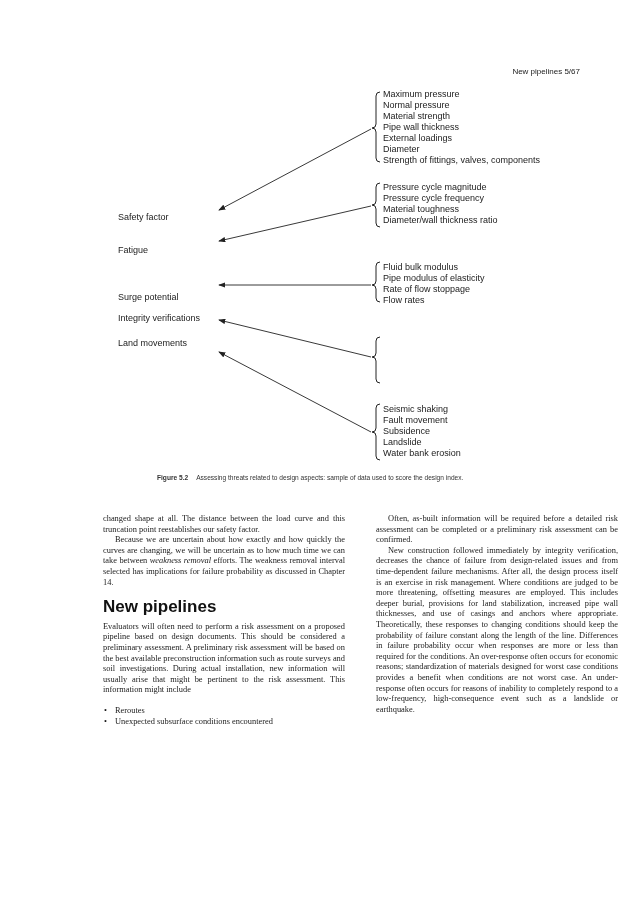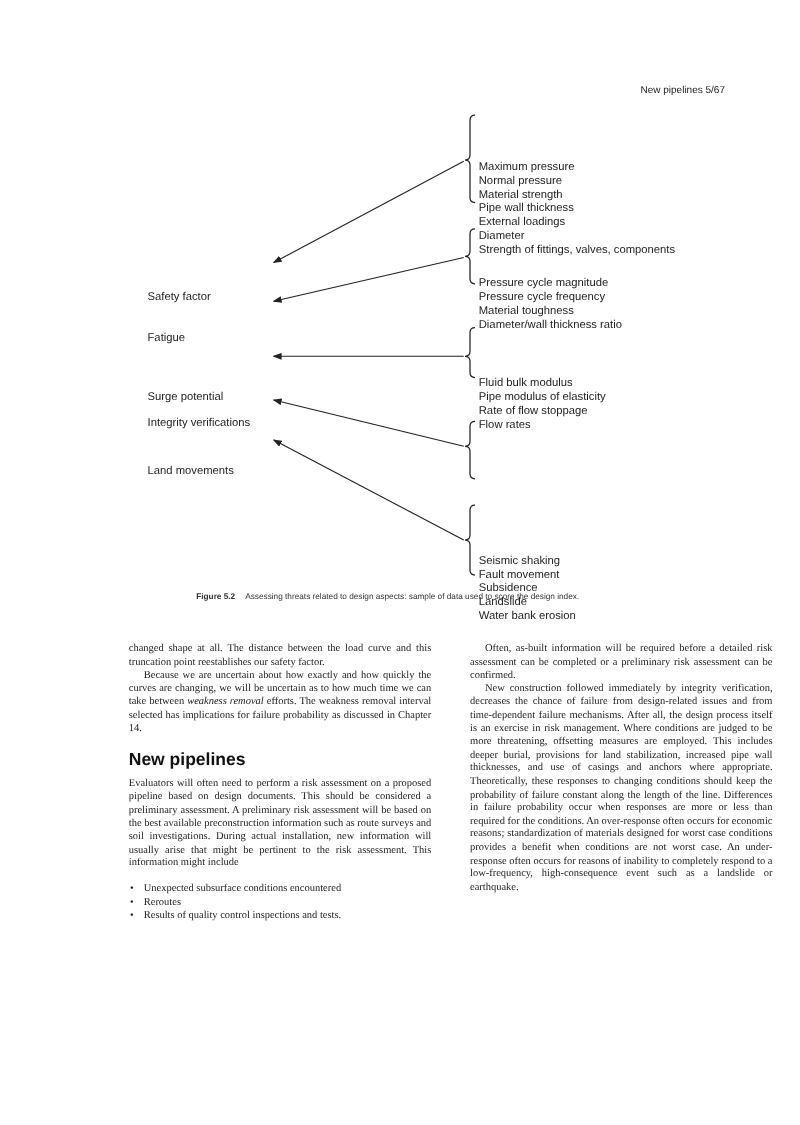--- a/index.html
+++ b/index.html
@@ -2,31 +2,31 @@
 <html><head>
 <meta charset="utf-8">
 <style>
   html, body { margin:0; padding:0; background:#ffffff; }
   body { width:640px; height:900px; position:relative; overflow:hidden; color:#1a1a1a; }
   .sans { font-family: "Liberation Sans", sans-serif; }
   .serif { font-family: "Liberation Serif", serif; margin-left: 19px; }
   .running-head { position:absolute; top:67px; right:60px; font-size:8px; color:#222; }
   .fig { position:absolute; left:0; top:0; width:640px; height:470px; }
   .fig svg { position:absolute; left:0; top:0; }
-  .threat { position:absolute; left:118px; font-size:9px; color:#222;margin-top:20px; }
-  .group { position:absolute; left:383px; font-size:9px; line-height:11px; color:#222;margin-top:39px; }
+  .threat { position:absolute; left:118px; font-size:9px; color:#222; }
+  .group { position:absolute; left:383px; font-size:9px; line-height:11px; color:#222; }
   .group div { white-space:nowrap; }
   .caption { position:absolute; top:474px; left:157px; font-size:6.6px; color:#333; white-space:nowrap; }
   .caption b { font-weight:bold; margin-right:8px; }
   .col { position:absolute; top:514px; width:242px; font-size:8.4px; line-height:10.6px; text-align:justify; color:#1a1a1a; }
   .col p { margin:0; }
   .col p.ind { text-indent:12px; }
   .col-left { left:84px; }
   .col-right { left:357px; }
-  h2 { font-family:"Liberation Sans", sans-serif; font-size:14px; font-weight:bold; margin:14px 0 9px 0; color:#111; }
+  h2 { font-family:"Liberation Sans", sans-serif; font-size:17px; font-weight:bold; margin:14px 0 9px 0; color:#111; }
   ul { list-style:none; margin:10px 0 0 0; padding:0; }
   ul li { position:relative; padding-left:12px; text-align:left; }
   ul li::before { content:"\2022"; position:absolute; left:1px; top:0; }
 </style>
 </head>
 <body>
 
 <div class="running-head sans">New pipelines 5/67</div>
 
 <div class="fig">
@@ -54,21 +54,21 @@
       <line x1="371" y1="285" x2="219" y2="285"></line>
       <line x1="371" y1="357" x2="219" y2="320"></line>
       <line x1="371" y1="432" x2="219" y2="352"></line>
     </g>
   </svg>
 
   <div class="threat sans" style="top:212px">Safety factor</div>
   <div class="threat sans" style="top:245px">Fatigue</div>
   <div class="threat sans" style="top:292px">Surge potential</div>
   <div class="threat sans" style="top:313px">Integrity verifications</div>
-  <div class="threat sans" style="top:351px">Land movements</div>
+  <div class="threat sans" style="top:338px">Land movements</div>
 
   <div class="group sans" style="top:89px">
     <div>Maximum pressure</div>
     <div>Normal pressure</div>
     <div>Material strength</div>
     <div>Pipe wall thickness</div>
     <div>External loadings</div>
     <div>Diameter</div>
     <div>Strength of fittings, valves, components</div>
   </div>
@@ -100,22 +100,21 @@
 <div class="caption sans">
   <b>Figure 5.2</b><span>Assessing threats related to design aspects: sample of data used to score the design index.</span>
 </div>
 
 <div class="col col-left serif">
   <p>changed shape at all. The distance between the load curve and this truncation point reestablishes our safety factor.</p>
   <p class="ind"><span>Because we are uncertain about how exactly and how quickly the curves are changing, we will be uncertain as to how much time we can take between </span><em>weakness removal</em><span> efforts. The weakness removal interval selected has implications for failure probability as discussed in Chapter 14.</span></p>
   <h2>New pipelines</h2>
   <p>Evaluators will often need to perform a risk assessment on a proposed pipeline based on design documents. This should be considered a preliminary assessment. A preliminary risk assessment will be based on the best available preconstruction information such as route surveys and soil investigations. During actual installation, new information will usually arise that might be pertinent to the risk assessment. This information might include</p>
   <ul>
+    <li>Reroutes</li>
     <li>Unexpected subsurface conditions encountered</li>
-    <li>Reroutes</li>
-    <li>Results of quality control inspections and tests.</li>
   </ul>
 </div>
 
 <div class="col col-right serif">
   <p class="ind">Often, as-built information will be required before a detailed risk assessment can be completed or a preliminary risk assessment can be confirmed.</p>
   <p class="ind">New construction followed immediately by integrity verification, decreases the chance of failure from design-related issues and from time-dependent failure mechanisms. After all, the design process itself is an exercise in risk management. Where conditions are judged to be more threatening, offsetting measures are employed. This includes deeper burial, provisions for land stabilization, increased pipe wall thicknesses, and use of casings and anchors where appropriate. Theoretically, these responses to changing conditions should keep the probability of failure constant along the length of the line. Differences in failure probability occur when responses are more or less than required for the conditions. An over-response often occurs for economic reasons; standardization of materials designed for worst case conditions provides a benefit when conditions are not worst case. An under-response often occurs for reasons of inability to completely respond to a low-frequency, high-consequence event such as a landslide or earthquake.</p>
 </div>
 
 </body></html>

